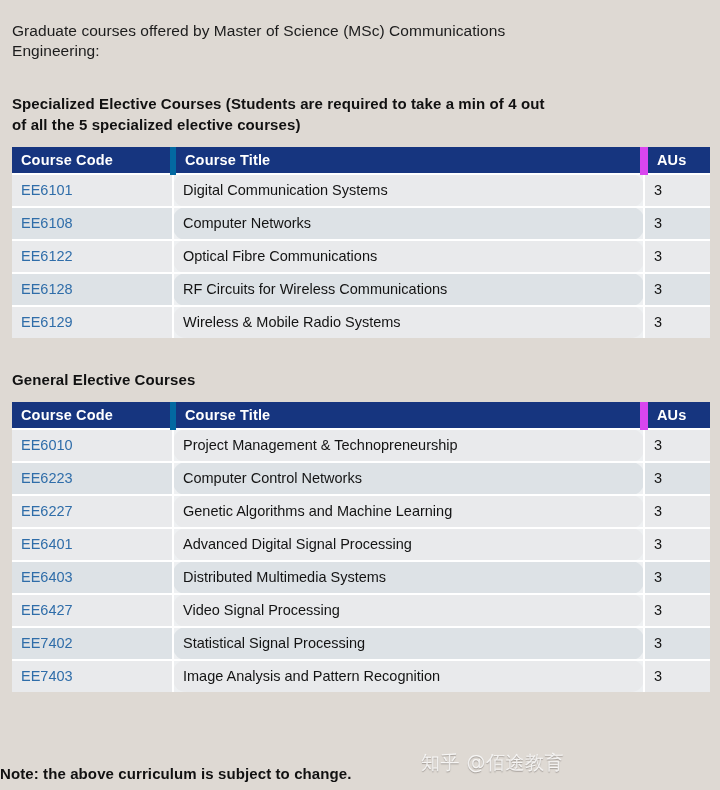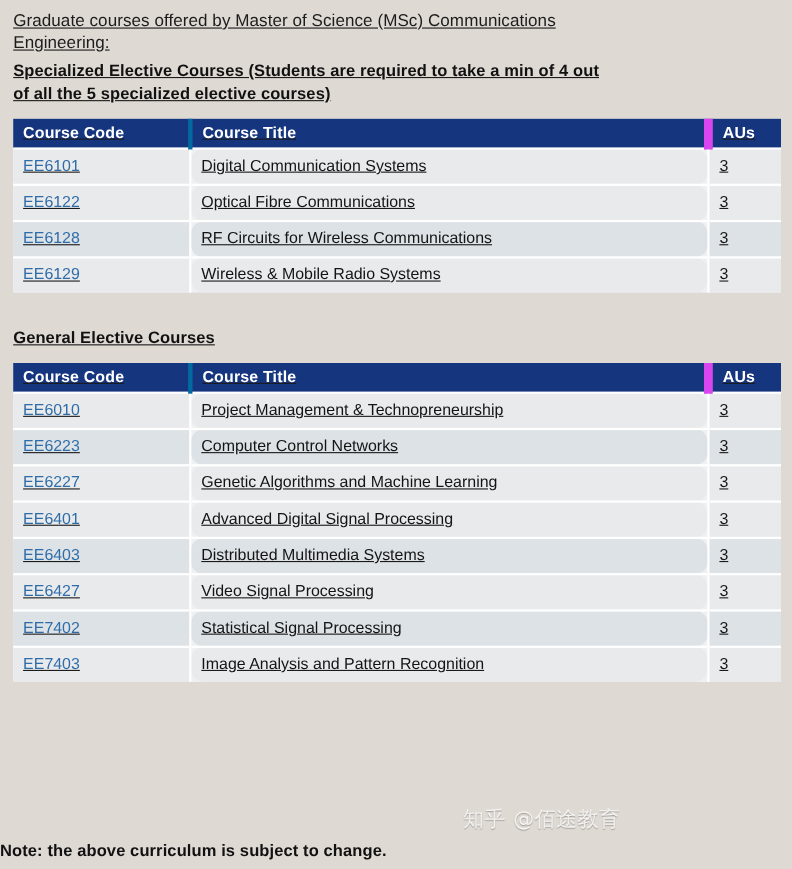--- a/index.html
+++ b/index.html
@@ -13,36 +13,35 @@
     font-family: "Liberation Sans", sans-serif;
     color: #1a1a1a;
     overflow: hidden;
     position: relative;
   }
   .page {
     position: relative;
     width: 572px;
     height: 790px;
     box-sizing: border-box;
-    padding: 0 12px;
-    text-decoration: underline;
+    padding: 11px 12px;
   }
   .intro {
     font-size: 15.5px;
     line-height: 20px;
     padding-top: 10px;
     color: #1c1c1c;
     letter-spacing: 0.05px;
   }
   .section-heading {
     font-size: 15px;
     font-weight: bold;
     line-height: 21px;
     color: #111111;
-    margin-top: 4px;
+    margin-top: 32px;
     letter-spacing: 0.1px;
   }
   .section-heading.tight {
     margin-top: 31px;
   }
   .course-table {
     width: 698px;
     border-collapse: collapse;
     table-layout: fixed;
     margin-top: 12px;
@@ -58,21 +57,21 @@
     font-size: 14.5px;
     font-weight: bold;
     text-align: left;
     padding: 4px 9px 5px 9px;
     height: 17px;
     letter-spacing: 0.15px;
     border: none;
     margin-top: 15px;
   }
   .course-table thead th.th-title {
-    border-left: 4px solid #0369a1;
+    border-left: 6px solid #0369a1;
   }
   .course-table thead th.th-aus {
     border-left: 8px solid #d946ef;
   }
 
   .course-table tbody td {
     font-size: 14.5px;
     padding: 6px 9px 7px 9px;
     height: 18px;
     vertical-align: middle;
@@ -104,21 +103,21 @@
     left: 0;
     bottom: 8px;
     font-size: 15px;
     font-weight: bold;
     color: #111111;
     letter-spacing: 0.1px;
   }
   .watermark {
     position: absolute;
     right: 8px;
-    bottom: 32px;
+    bottom: 14px;
     font-size: 19px;
     color: rgba(255,255,255,0.82);
     text-shadow: 0 1px 1px rgba(90,85,80,0.45);
     letter-spacing: 0.5px;
     font-family: "DejaVu Sans", sans-serif;
     white-space: nowrap;
     pointer-events: none;
   }
 </style>
 </head>
@@ -142,20 +141,25 @@
         <th class="th-title">Course Title</th>
         <th class="th-aus">AUs</th>
       </tr>
     </thead>
     <tbody>
       <tr class="odd">
         <td class="td-code">EE6101</td>
         <td class="td-title">Digital Communication Systems</td>
         <td class="td-aus">3</td>
       </tr>
+      <tr class="even">
+        <td class="td-code">EE6108</td>
+        <td class="td-title">Computer Networks</td>
+        <td class="td-aus">3</td>
+      </tr>
       <tr class="odd">
         <td class="td-code">EE6122</td>
         <td class="td-title">Optical Fibre Communications</td>
         <td class="td-aus">3</td>
       </tr>
       <tr class="even">
         <td class="td-code">EE6128</td>
         <td class="td-title">RF Circuits for Wireless Communications</td>
         <td class="td-aus">3</td>
       </tr>

